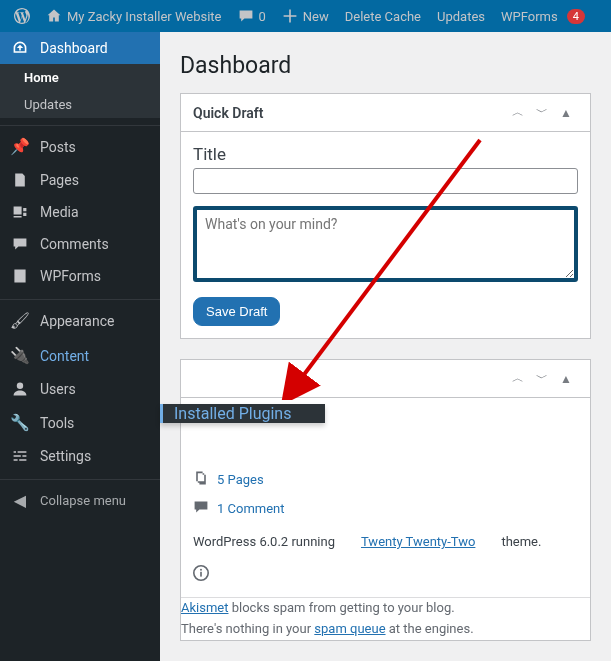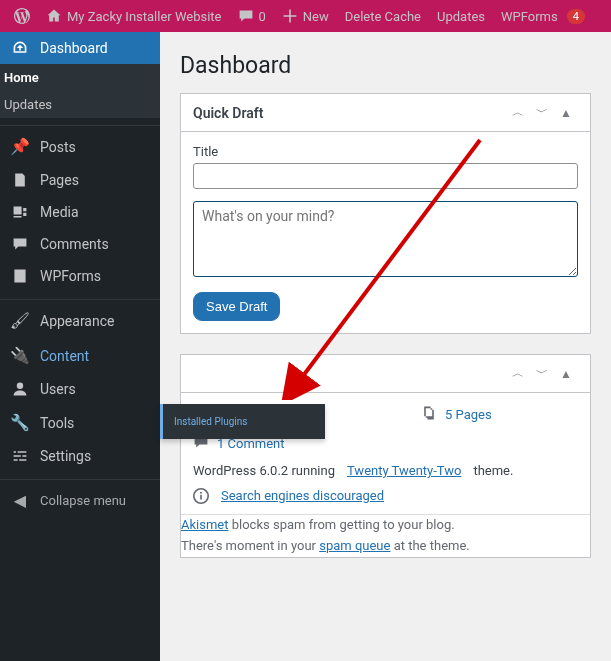--- a/index.html
+++ b/index.html
@@ -1,59 +1,59 @@
 <!DOCTYPE html>
 <html><head>
 <meta charset="utf-8">
 <style>
 * { margin: 0; padding: 0; box-sizing: border-box; }
 body { font-family: -apple-system, BlinkMacSystemFont, "Segoe UI", Roboto, sans-serif; font-size: 13px; color: #3c434a; background: #f0f0f1; width: 611px; height: 661px; overflow: hidden; position: relative; }
 
 
-.admin-bar { background: #be185d; height: 32px; display: flex; align-items: center; color: #c3c4c7; padding: 0 6px; font-size: 13px; }
+.admin-bar { background: #0369a1; height: 32px; display: flex; align-items: center; color: #c3c4c7; padding: 0 6px; font-size: 13px; }
 .admin-bar .item { display: flex; align-items: center; padding: 0 8px; height: 32px; cursor: pointer; gap: 5px; }
 .badge { background: #d63638; color: #fff; border-radius: 10px; padding: 1px 6px; font-size: 11px; margin-left: 4px; }
 
 
 .sidebar { position: absolute; top: 32px; left: 0; width: 160px; background: #1d2327; height: calc(661px - 32px); }
 .sidebar .menu-item { display: flex; align-items: center; padding: 8px 10px; color: #c3c4c7; cursor: pointer; font-size: 14px; gap: 10px; }
 .sidebar .menu-item.current { background: #2271b1; color: #fff; position: relative; }
 .sidebar .menu-item.current::after { content: ""; position: absolute; right: -8px; top: 50%; transform: translateY(-50%); border: 8px solid transparent; border-right-color: #f0f0f1; }
 .sidebar .menu-item.highlight { color: #72aee6; }
 .sidebar .sub { background: #2c3338; }
-.sidebar .sub .sub-item { padding: 6px 4px; color: #c3c4c7; font-size: 13px; cursor: pointer; }
+.sidebar .sub .sub-item { padding: 6px 24px; color: #c3c4c7; font-size: 13px; cursor: pointer; }
 .sidebar .sub .sub-item.active { color: #fff; font-weight: 600; }
 .sidebar .separator { height: 5px; background: transparent; border-bottom: 1px solid #32373c; margin: 3px 0; }
 .sidebar .icon { width: 20px; display: flex; justify-content: center; font-size: 16px; }
 .sidebar .collapse { color: #a7aaad; font-size: 13px; }
 
 
 .flyout { position: absolute; left: 160px; top: 404px; background: #2c3338; min-width: 165px; box-shadow: 0 3px 5px rgba(0,0,0,0.2); }
-.flyout .fly-item { padding: 12px 14px; color: #c3c4c7; font-size: 10px; cursor: pointer; }
+.flyout .fly-item { padding: 0 14px; color: #c3c4c7; font-size: 16px; cursor: pointer; }
 .flyout .fly-item.active { color: #72aee6; border-left: 3px solid #72aee6; padding-left: 11px; }
 
 
 .content { margin-left: 160px; padding: 20px 20px 0 20px; height: calc(661px - 32px); overflow: hidden; }
 .page-title { font-size: 23px; font-weight: 400; color: #1d2327; margin-bottom: 14px; }
 .postbox { background: #fff; border: 1px solid #c3c4c7; margin-bottom: 20px; }
 .postbox-header { border-bottom: 1px solid #c3c4c7; padding: 10px 12px; display: flex; align-items: center; }
 .postbox-header h2 { font-size: 14px; font-weight: 600; flex: 1; }
 .postbox-header .ctrl { width: 24px; text-align: center; color: #787c82; cursor: pointer; font-size: 12px; }
 .postbox-body { padding: 12px; }
-.field-label { font-size: 13px; display: block; margin-bottom: 4px; }
+.field-label { font-size: 17px; display: block; margin-bottom: 4px; }
 input[type=text] { width: 100%; border: 1px solid #8c8f94; border-radius: 3px; padding: 4px 8px; font-size: 14px; margin-bottom: 12px; }
-textarea { width: 100%; border: 1px solid #0c4a6e; border-radius: 3px; padding: 6px 8px; font-size: 14px; height: 76px; resize: vertical; font-family: inherit; color: #646970; }
+textarea { width: 100%; border: 4px solid #0c4a6e; border-radius: 3px; padding: 6px 8px; font-size: 14px; height: 76px; resize: vertical; font-family: inherit; color: #646970; }
 .button-primary { background: #2271b1; color: #fff; border: 1px solid #2271b1; border-radius: 9px; padding: 6px 12px; font-size: 13px; cursor: pointer; margin-top: 12px; }
 
 .at-a-glance-body { padding: 12px; font-size: 13px; }
-.grid-line { display: flex; gap: 48px; margin-bottom: 10px; }
+.grid-line { display: flex; gap: 60px; margin-bottom: 10px; flex-direction: column; }
 .stat { display: flex; align-items: center; gap: 8px; color: #2271b1; cursor: pointer; }
 .stat .icon { color: #646970; }
 a.link { color: #2271b1; text-decoration: underline; cursor: pointer; }
-.meta-line { display: flex; align-items: flex-start; gap: 12px; margin: 10px 0; }
+.meta-line { display: flex; align-items: flex-end; gap: 26px; margin: 16px 0; }
 .footer-box { border-top: 1px solid #dcdcde; margin: 0 -12px -12px; font-size: 13px; color: #646970; line-height: 1.6; }
 
 .icon-svg { width: 16px; height: 16px; fill: currentColor; }
 
 
 .arrow { position: absolute; left: 280px; top: 130px; pointer-events: none; }
 </style>
 </head>
 <body>
 
@@ -231,25 +231,24 @@
         <span>WordPress 6.0.2 running </span>
           <a class="link">Twenty Twenty-Two</a>
           <span> theme.</span>
       </div>
       <div class="meta-line">
         <svg class="icon-svg" viewBox="0 0 20 20">
             <circle cx="10" cy="10" r="9" fill="none" stroke="#646970" stroke-width="2"></circle>
             <circle cx="10" cy="6" r="1.2" fill="#646970"></circle>
             <rect x="9" y="8.5" width="2" height="6" fill="#646970"></rect>
           </svg>
-        <a class="link">Search engines discouraged</a>
       </div>
       <div class="footer-box">
         <div><a class="link">Akismet</a><span> blocks spam from getting to your blog.</span></div>
-        <div><span>There's moment in your </span><a class="link">spam queue</a><span> at the theme.</span></div>
+        <div><span>There's nothing in your </span><a class="link">spam queue</a><span> at the engines.</span></div>
       </div>
     </div>
   </div>
 </div>
 
 <svg class="arrow" width="210" height="270">
   <defs>
       <marker id="ah" markerWidth="10" markerHeight="10" refX="2" refY="5" orient="auto">
         <path d="M0,0 L10,5 L0,10 z" fill="#d40000"></path>
       </marker>

